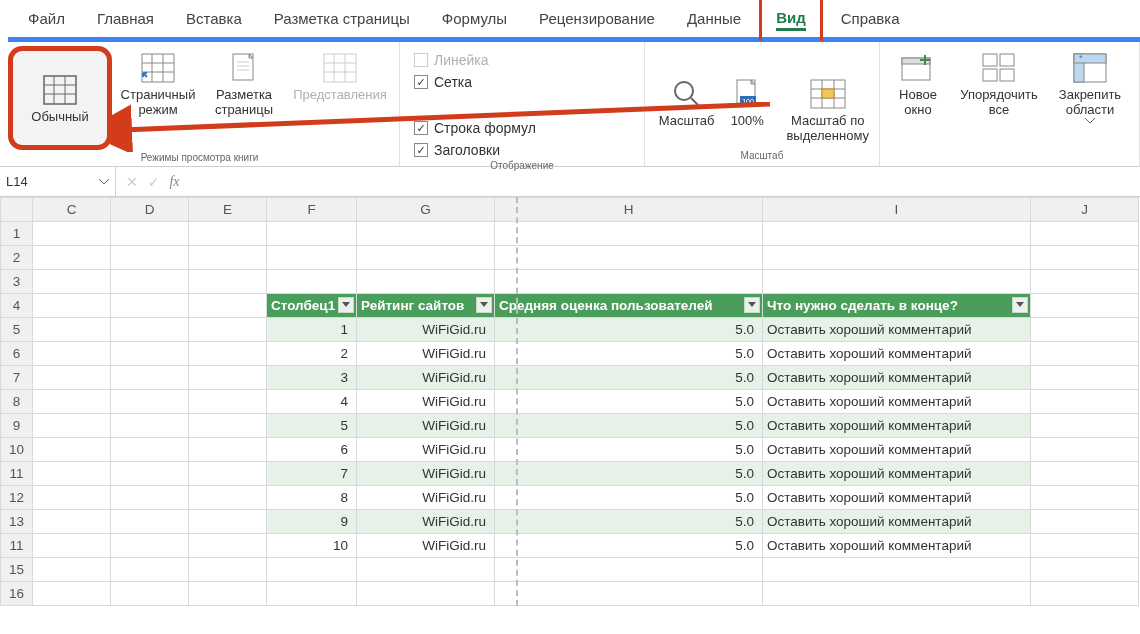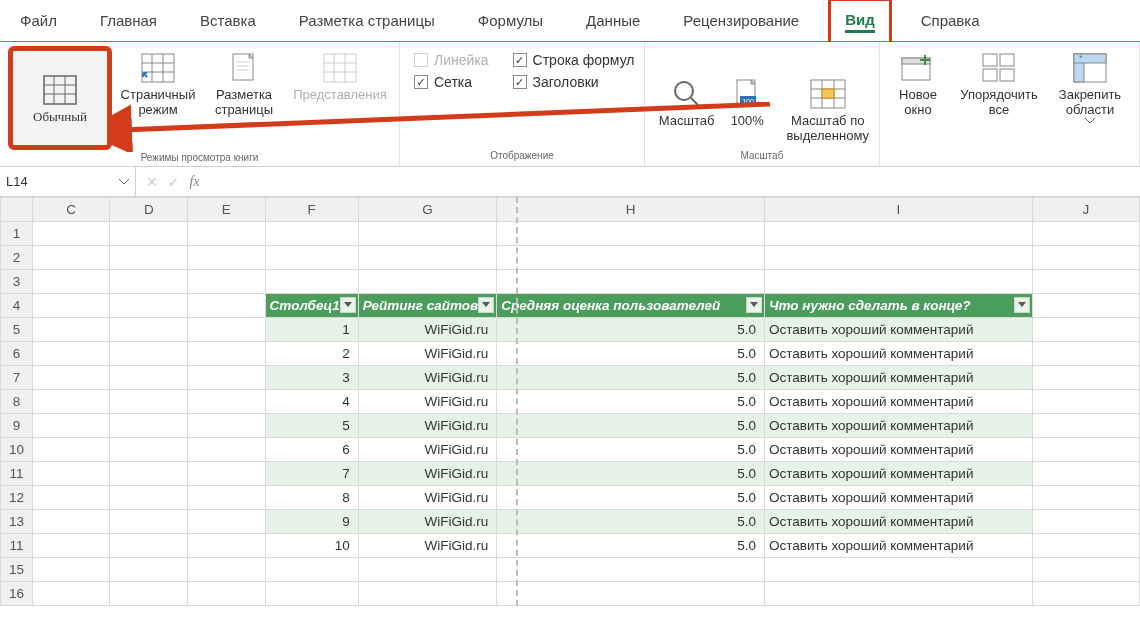--- a/index.html
+++ b/index.html
@@ -1,69 +1,69 @@
 <!DOCTYPE html>
 <html><head>
 <meta charset="utf-8">
 <style>
   * { box-sizing: border-box; margin: 0; padding: 0; }
   body { font-family: "Segoe UI", Tahoma, sans-serif; font-size: 14px; color: #333; background: #fff; width: 1140px; height: 634px; overflow: hidden; position: relative; }
 
   
-  .tabbar { display: flex; align-items: center; height: 42px; background: #fff; border-bottom: 1px solid #3b82f6; padding-left: 6px; gap: 15px; }
+  .tabbar { display: flex; align-items: center; height: 42px; background: #fff; border-bottom: 5px solid #3b82f6; padding-left: 6px; gap: 4px; margin-left: 8px; }
   .tab { padding: 10px 14px; font-size: 15px; color: #444; cursor: pointer; }
   .tab.active { border: 3px solid #d23c1b; border-bottom: none; color: #1f7b4c; font-weight: 600; }
   .tab.active .underline { display:block; height:3px; background:#1f7b4c; margin-top:2px; }
   .tab .underline { display:none; }
 
   
   .ribbon { display: flex; height: 125px; border-bottom: 1px solid #d0d0d0; background:#fff; position: relative; }
   .ribbon-group { display:flex; flex-direction:column; justify-content:space-between; border-right:1px solid #e2e2e2; padding:4px 8px 2px 8px; }
   .ribbon-group:last-child { border-right:none; }
   .group-buttons { display:flex; gap:6px; align-items:flex-start; }
   .big-btn { display:flex; flex-direction:column; align-items:center; justify-content:flex-start; width:80px; padding:4px 2px; text-align:center; font-size:13px; line-height:1.15; cursor:pointer; }
   .big-btn .icon-wrap { height:36px; display:flex; align-items:center; justify-content:center; margin-bottom:2px; }
   .big-btn.disabled { color:#b0b0b0; }
   .group-title { text-align:center; font-size:10px; color:#666; padding:2px 0 3px 0; }
-  .highlight-red { border:5px solid #d23c1b; border-radius:6px; background:#f3f3f3;font-family:Liberation Serif, serif; }
+  .highlight-red { border:5px solid #d23c1b; border-radius:14px; background:#f3f3f3; }
 
   
   .check-col { display:flex; flex-direction:column; gap:6px; padding-top:6px; }
   .chk-item { display:flex; align-items:center; gap:6px; font-size:14px; }
   .chk-item.disabled { color:#b0b0b0; }
   .chk { width:14px; height:14px; border:1px solid #888; display:inline-flex; align-items:center; justify-content:center; font-size:11px; line-height:1; color:#333; background:#fff;}
   .chk-item.disabled .chk { border-color:#ccc; }
 
   
   svg { display:block; }
 
   
   .arrow-svg { position:absolute; top:60px; left:110px; pointer-events:none; }
 
   
   .formula-bar { display:flex; align-items:center; height:30px; border-bottom:1px solid #d0d0d0; }
-  .name-box { width:136px; height:100%; border-right:1px solid #d0d0d0; display:flex; align-items:center; padding:0 6px; justify-content:space-between; font-size:13px; }
+  .name-box { width:116px; height:100%; border-right:1px solid #d0d0d0; display:flex; align-items:center; padding:0 6px; justify-content:space-between; font-size:13px; }
   .fb-icons { display:flex; align-items:center; gap:10px; padding:0 10px; color:#bcbcbc; }
   .fx { font-style:italic; font-family:Georgia,serif; color:#888; }
   .fb-input { flex:1; height:100%; border:none; outline:none; padding:0 6px; font-size:13px; }
 
   
   .sheet { position:relative; font-size:13.5px; }
   table.grid { border-collapse:collapse; table-layout:fixed; }
   .grid th, .grid td { border:1px solid #d9d9d9; height:24px; padding:0 4px; overflow:hidden; white-space:nowrap; }
   .grid thead th { background:#f0f0f0; font-weight:normal; color:#555; text-align:center; position:relative; }
   .grid tbody th.rowhdr { background:#f0f0f0; font-weight:normal; text-align:center; width:32px; color:#555;}
   .corner { background:#f0f0f0; width:32px; }
 
   
   .col-C{width:78px;} .col-D{width:78px;} .col-E{width:78px;} .col-F{width:90px;}
   .col-G{width:138px;} .col-H{width:268px;} .col-I{width:268px;} .col-J{width:108px;}
 
   
-  .tbl-hdr { background:#4a9d5b; color:#fff; font-weight:600; position:relative; padding-right:18px !important;font-style:italic; }
+  .tbl-hdr { background:#4a9d5b; color:#fff; font-weight:600; position:relative; padding-right:18px !important; }
   .tbl-hdr .drop { position:absolute; right:2px; top:3px; width:16px; height:16px; background:#e9f3eb; border:1px solid #c5d9c9; display:flex; align-items:center; justify-content:center; }
   .drop svg { display:block; }
   .band-even td.intbl { background:#e6f1e7; }
   .band-odd td.intbl { background:#ffffff; }
   td.intbl.num { text-align:right; padding-right:8px;}
   td.intbl.txt { text-align:left; }
   td.intbl.site { text-align:right; padding-right:8px;}
 
   
   .page-break { position:absolute; top:0; bottom:0; left:516px; border-left:2px dashed #bcbcbc; pointer-events:none; }
@@ -71,22 +71,22 @@
 </style>
 </head>
 <body>
 
 <div class="tabbar" id="tabbar">
     <div class="tab">Файл</div>
     <div class="tab">Главная</div>
     <div class="tab">Вставка</div>
     <div class="tab">Разметка страницы</div>
     <div class="tab">Формулы</div>
+    <div class="tab">Рецензирование</div>
     <div class="tab">Данные</div>
-    <div class="tab">Рецензирование</div>
     <div class="tab active">Вид<div class="underline"></div></div>
     <div class="tab">Справка</div>
   </div>
 
 <div class="ribbon">
 
   <div class="ribbon-group" style="width:400px;">
     <div class="group-buttons">
       <div class="big-btn highlight-red" style="width:104px;height:104px;justify-content:center;">
         <div class="icon-wrap">
@@ -135,21 +135,21 @@
               <line x1="22" y1="1" x2="22" y2="29" stroke="#ccc"></line>
             </svg>
         </div>
         <span>Представления</span>
       </div>
     </div>
     <div class="group-title">Режимы просмотра книги</div>
   </div>
 
   <div class="ribbon-group" style="width:245px;">
-    <div class="group-buttons" style="gap:24px;padding-left:6px;">
+    <div class="group-buttons" style="gap:24px;padding-left:6px;flex-direction:column;">
       <div class="check-col">
         <div class="chk-item disabled">
             <span class="chk"></span>
             <span>Линейка</span>
           </div>
         <div class="chk-item">
             <span class="chk">✓</span>
             <span>Сетка</span>
           </div>
       </div>

